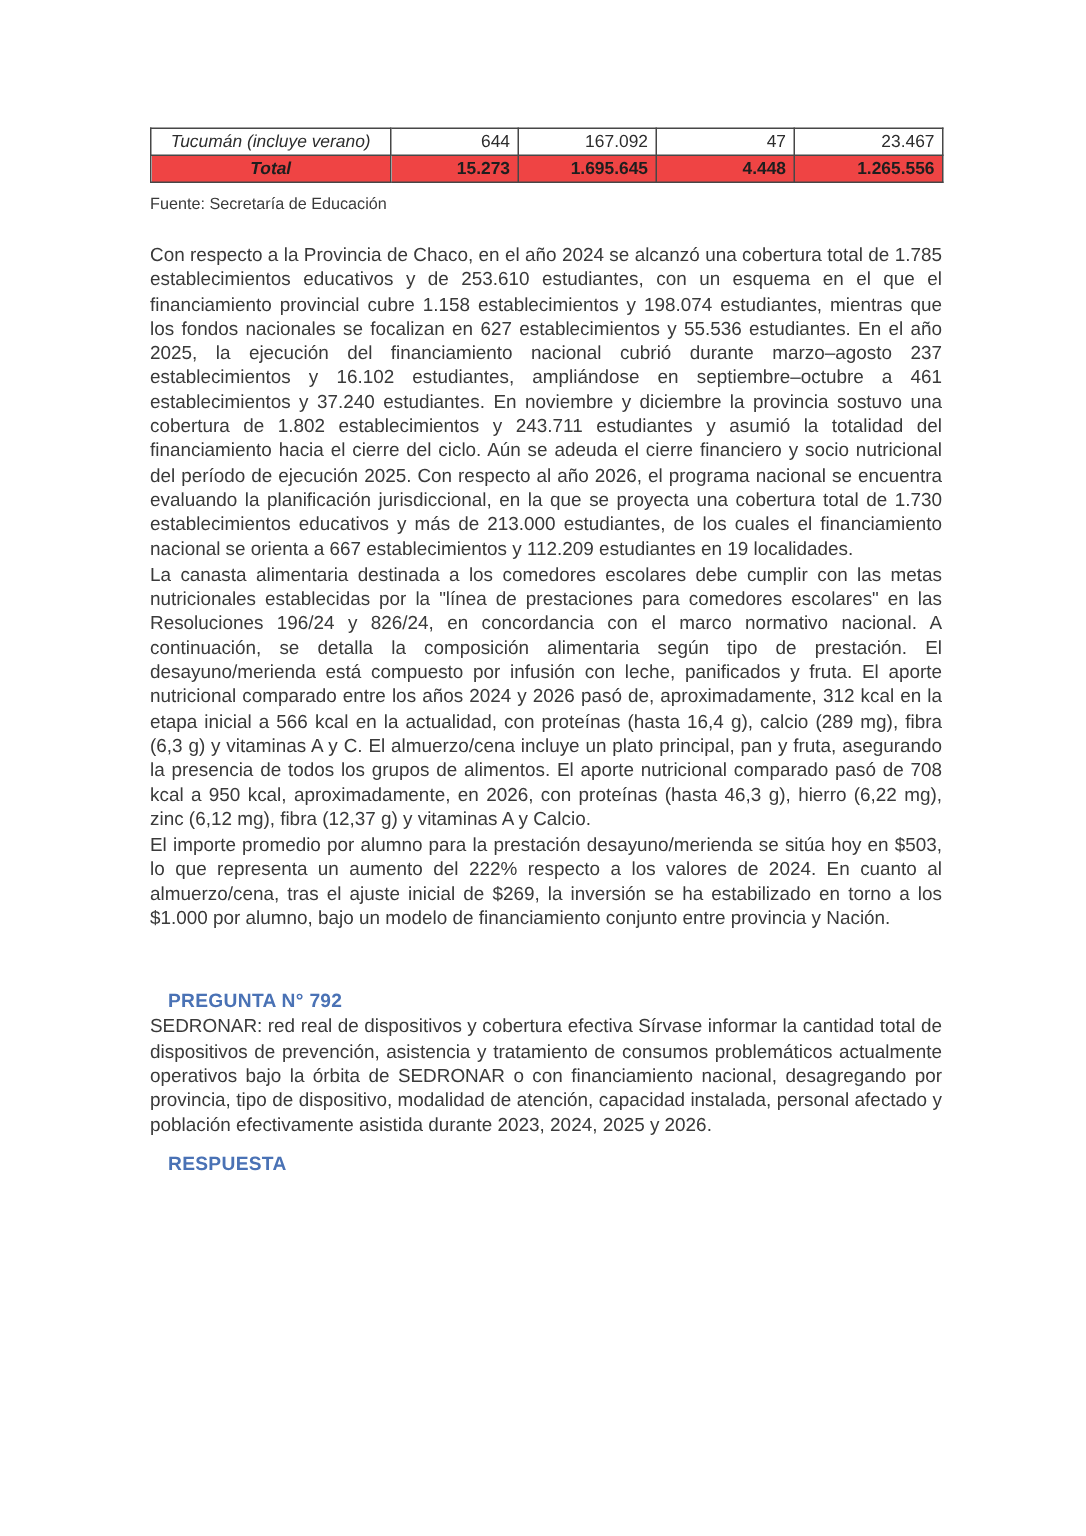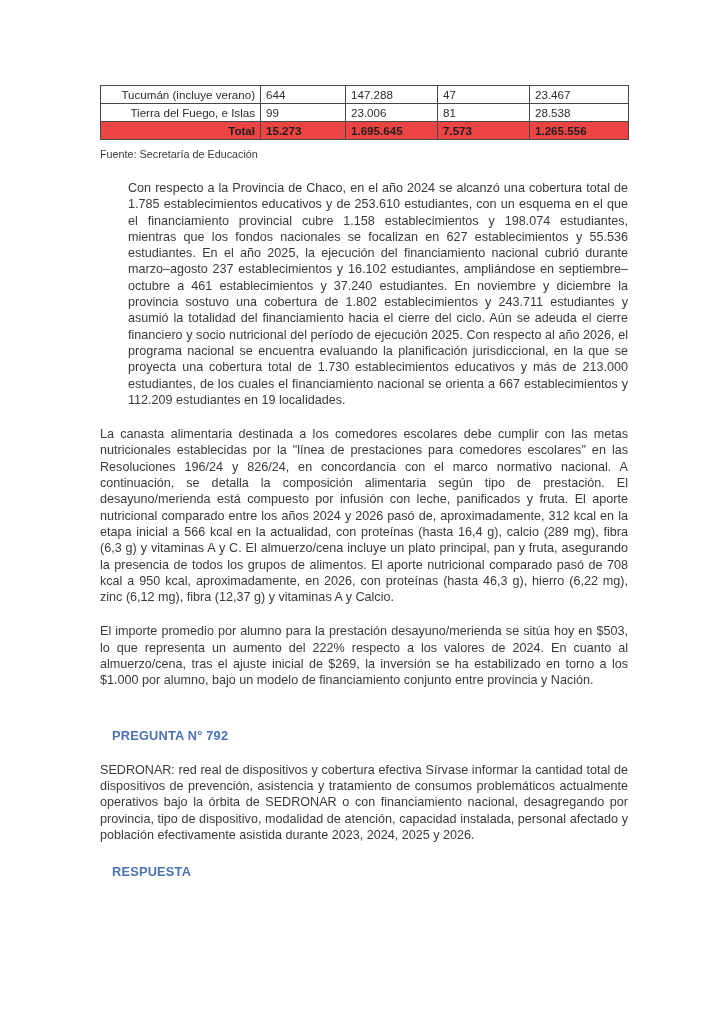--- a/index.html
+++ b/index.html
@@ -28,81 +28,74 @@
   .data-table td {
     border: 1px solid #474747;
     font-size: 11.6px;
     padding: 1px 5px 2px 5px;
     height: 18px;
     color: #2d2d2d;
     vertical-align: middle;
     overflow: hidden;
     white-space: nowrap;
   }
-  .data-table .label-cell { text-align: right; }
-  .data-table .num-cell { text-align: left; }
+  .data-table .label-cell { text-align: center; font-style: italic; }
+  .data-table .num-cell { text-align: right; }
   .total-row td { font-weight: bold; background: #ef4444; color: #1e1e1e; }
   .source-note {
     font-size: 10.8px;
     margin-top: 8px;
     color: #3a3a3a;
   }
   .para {
     font-size: 12.6px;
     line-height: 16.3px;
     text-align: justify;
-    margin-top: 18px;
+    margin-top: 1px;
     color: #3a3a3a;
   }
-  .para.first { margin-top: 20px; margin-left: 28px; }
+  .para.first { margin-top: 20px; }
   .heading {
     font-size: 12.8px;
     line-height: 17px;
     font-weight: bold;
     color: #4a72b5;
     letter-spacing: 0.2px;
     padding-left: 12px;
   }
   .heading.pregunta { margin-top: 38px; }
-  .heading.respuesta { margin-top: 20px; }
+  .heading.respuesta { margin-top: 9px; }
 </style>
 </head>
 <body>
 
 <div class="page">
   <div class="content">
 
     <table class="data-table">
       <colgroup>
         <col style="width:160px">
         <col style="width:85px">
         <col style="width:92px">
         <col style="width:92px">
         <col style="width:99px">
       </colgroup>
       <tbody>
         <tr>
           <td class="label-cell">Tucumán (incluye verano)</td>
           <td class="num-cell">644</td>
-          <td class="num-cell">147.288</td>
+          <td class="num-cell">167.092</td>
           <td class="num-cell">47</td>
           <td class="num-cell">23.467</td>
-        </tr>
-        <tr>
-          <td class="label-cell">Tierra del Fuego, e Islas</td>
-          <td class="num-cell">99</td>
-          <td class="num-cell">23.006</td>
-          <td class="num-cell">81</td>
-          <td class="num-cell">28.538</td>
         </tr>
         <tr class="total-row">
           <td class="label-cell">Total</td>
           <td class="num-cell">15.273</td>
           <td class="num-cell">1.695.645</td>
-          <td class="num-cell">7.573</td>
+          <td class="num-cell">4.448</td>
           <td class="num-cell">1.265.556</td>
         </tr>
       </tbody>
     </table>
 
     <div class="source-note">Fuente: Secretaría de Educación</div>
 
     <p class="para first">Con respecto a la Provincia de Chaco, en el año 2024 se alcanzó una cobertura total de 1.785 establecimientos educativos y de 253.610 estudiantes, con un esquema en el que el financiamiento provincial cubre 1.158 establecimientos y 198.074 estudiantes, mientras que los fondos nacionales se focalizan en 627 establecimientos y 55.536 estudiantes. En el año 2025, la ejecución del financiamiento nacional cubrió durante marzo–agosto 237 establecimientos y 16.102 estudiantes, ampliándose en septiembre–octubre a 461 establecimientos y 37.240 estudiantes. En noviembre y diciembre la provincia sostuvo una cobertura de 1.802 establecimientos y 243.711 estudiantes y asumió la totalidad del financiamiento hacia el cierre del ciclo. Aún se adeuda el cierre financiero y socio nutricional del período de ejecución 2025. Con respecto al año 2026, el programa nacional se encuentra evaluando la planificación jurisdiccional, en la que se proyecta una cobertura total de 1.730 establecimientos educativos y más de 213.000 estudiantes, de los cuales el financiamiento nacional se orienta a 667 establecimientos y 112.209 estudiantes en 19 localidades.</p>
 
     <p class="para">La canasta alimentaria destinada a los comedores escolares debe cumplir con las metas nutricionales establecidas por la "línea de prestaciones para comedores escolares" en las Resoluciones 196/24 y 826/24, en concordancia con el marco normativo nacional. A continuación, se detalla la composición alimentaria según tipo de prestación. El desayuno/merienda está compuesto por infusión con leche, panificados y fruta. El aporte nutricional comparado entre los años 2024 y 2026 pasó de, aproximadamente, 312 kcal en la etapa inicial a 566 kcal en la actualidad, con proteínas (hasta 16,4 g), calcio (289 mg), fibra (6,3 g) y vitaminas A y C. El almuerzo/cena incluye un plato principal, pan y fruta, asegurando la presencia de todos los grupos de alimentos. El aporte nutricional comparado pasó de 708 kcal a 950 kcal, aproximadamente, en 2026, con proteínas (hasta 46,3 g), hierro (6,22 mg), zinc (6,12 mg), fibra (12,37 g) y vitaminas A y Calcio.</p>

